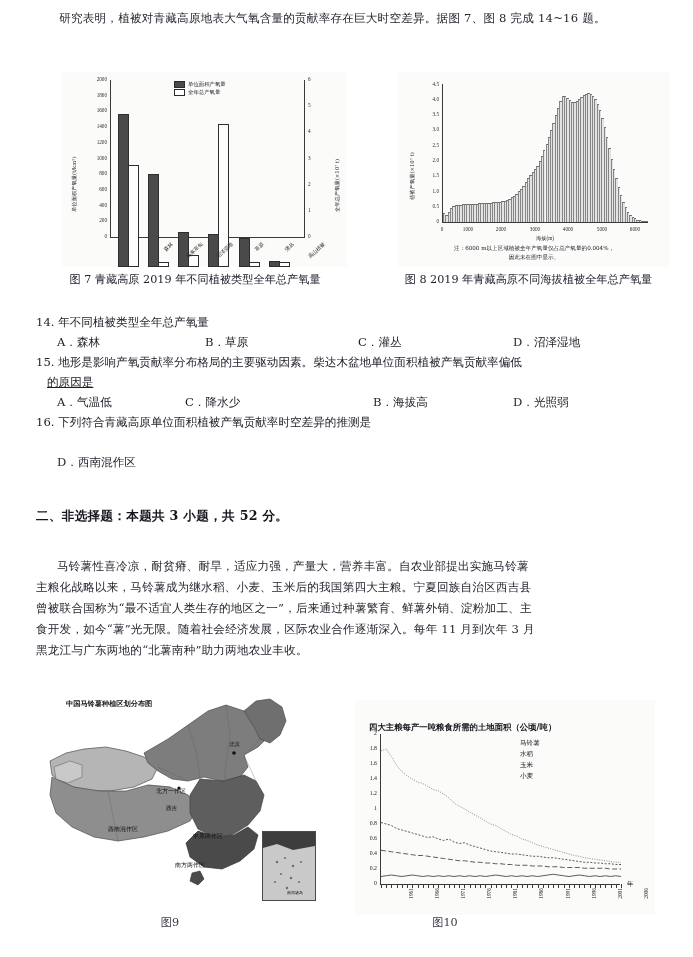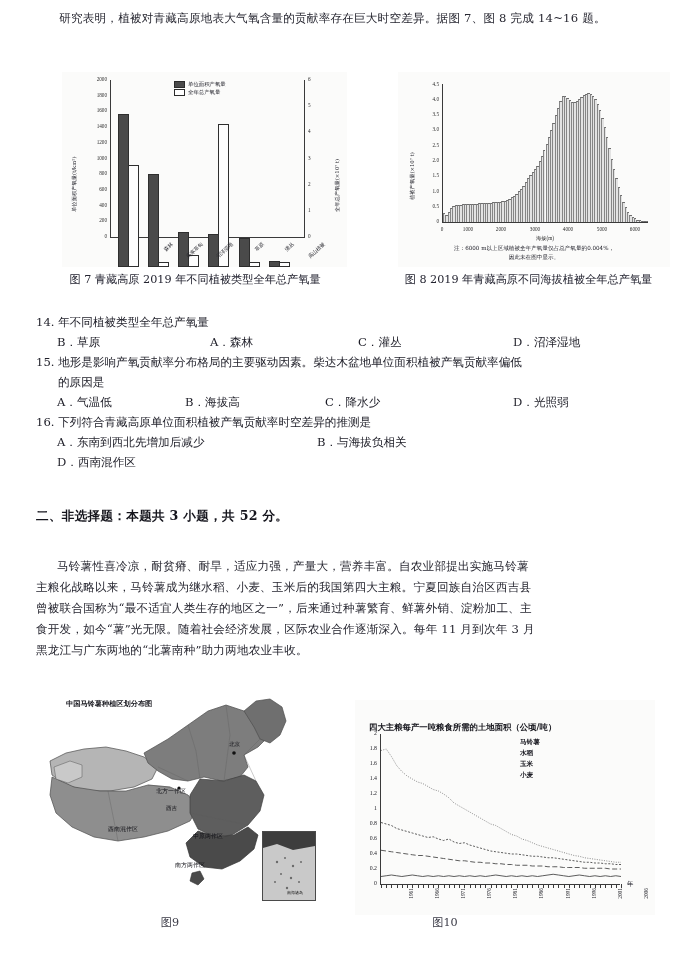--- a/index.html
+++ b/index.html
@@ -211,21 +211,21 @@
     transform: rotate(-90deg);
     text-align: right;
     font-family: "Liberation Serif", serif;
   }
   .c10-xunit {
     position: absolute;
     font-size: 6.4px;
     color: #20202a;
   }
   .c10-legend { position: absolute; }
-  .c10-legrow { display: flex; height: 11px; font-weight: bold; }
+  .c10-legrow { display: flex; align-items: center; height: 11px; }
   .c10-legline { width: 40px; height: 0; margin-right: 5px; }
   .c10-legtxt { font-size: 6.6px; color: #16161e; white-space: nowrap; }
   .tickmark { position: absolute; background: #3a3a3a; }
 </style>
 </head>
 <body>
 
 <div class="page">
 
   <div class="para indent" style="left:36px; top:8px; width:625px;">研究表明，植被对青藏高原地表大气氧含量的贡献率存在巨大时空差异。据图 7、图 8 完成 14~16 题。</div>
@@ -420,45 +420,41 @@
   </div>
 
   <div class="caption" style="left:30px; top:272px; width:330px;">图 7  青藏高原 2019 年不同植被类型全年总产氧量</div>
   <div class="caption" style="left:366px; top:272px; width:325px;">图 8  2019 年青藏高原不同海拔植被全年总产氧量</div>
 
   <div class="qline" style="left:36px; top:312px; width:625px;">
     <span class="qnum">14.</span>
     <span>年不同植被类型全年总产氧量</span>
   </div>
   <div class="opts" style="left:57px; top:332px; width:604px;">
+    <span class="opt" style="width:148px;">A．森林</span>
     <span class="opt" style="width:153px;">B．草原</span>
-    <span class="opt" style="width:148px;">A．森林</span>
     <span class="opt" style="width:155px;">C．灌丛</span>
     <span class="opt">D．沼泽湿地</span>
   </div>
 
   <div class="qline" style="left:36px; top:352px; width:625px;">
     <span class="qnum">15.</span>
     <span>地形是影响产氧贡献率分布格局的主要驱动因素。柴达木盆地单位面积植被产氧贡献率偏低</span>
   </div>
-  <div class="qline" style="left:58px; top:372px; width:604px;">的原因是</div>
+  <div class="qline" style="left:47px; top:372px; width:604px;text-decoration:underline;">的原因是</div>
   <div class="opts" style="left:57px; top:392px; width:604px;">
     <span class="opt" style="width:128px;">A．气温低</span>
+    <span class="opt" style="width:188px;">C．降水少</span>
     <span class="opt" style="width:140px;">B．海拔高</span>
-    <span class="opt" style="width:188px;">C．降水少</span>
     <span class="opt">D．光照弱</span>
   </div>
 
   <div class="qline" style="left:36px; top:412px; width:625px;">
     <span class="qnum">16.</span>
     <span>下列符合青藏高原单位面积植被产氧贡献率时空差异的推测是</span>
-  </div>
-  <div class="opts" style="left:57px; top:432px; width:604px;">
-    <span class="opt" style="width:260px;">A．东南到西北先增加后减少</span>
-    <span class="opt">B．与海拔负相关</span>
   </div>
   <div class="opts" style="left:57px; top:452px; width:604px;">
     <span class="opt">D．西南混作区</span>
   </div>
 
   <div class="sechead" style="left:36px; top:508px; width:625px;">二、非选择题：本题共 3 小题，共 52 分。</div>
 
 
   <div class="para" style="left:57px; top:556px; width:604px;">马铃薯性喜冷凉，耐贫瘠、耐旱，适应力强，产量大，营养丰富。自农业部提出实施马铃薯</div>
   <div class="para" style="left:36px; top:577px; width:625px;">主粮化战略以来，马铃薯成为继水稻、小麦、玉米后的我国第四大主粮。宁夏回族自治区西吉县</div>

